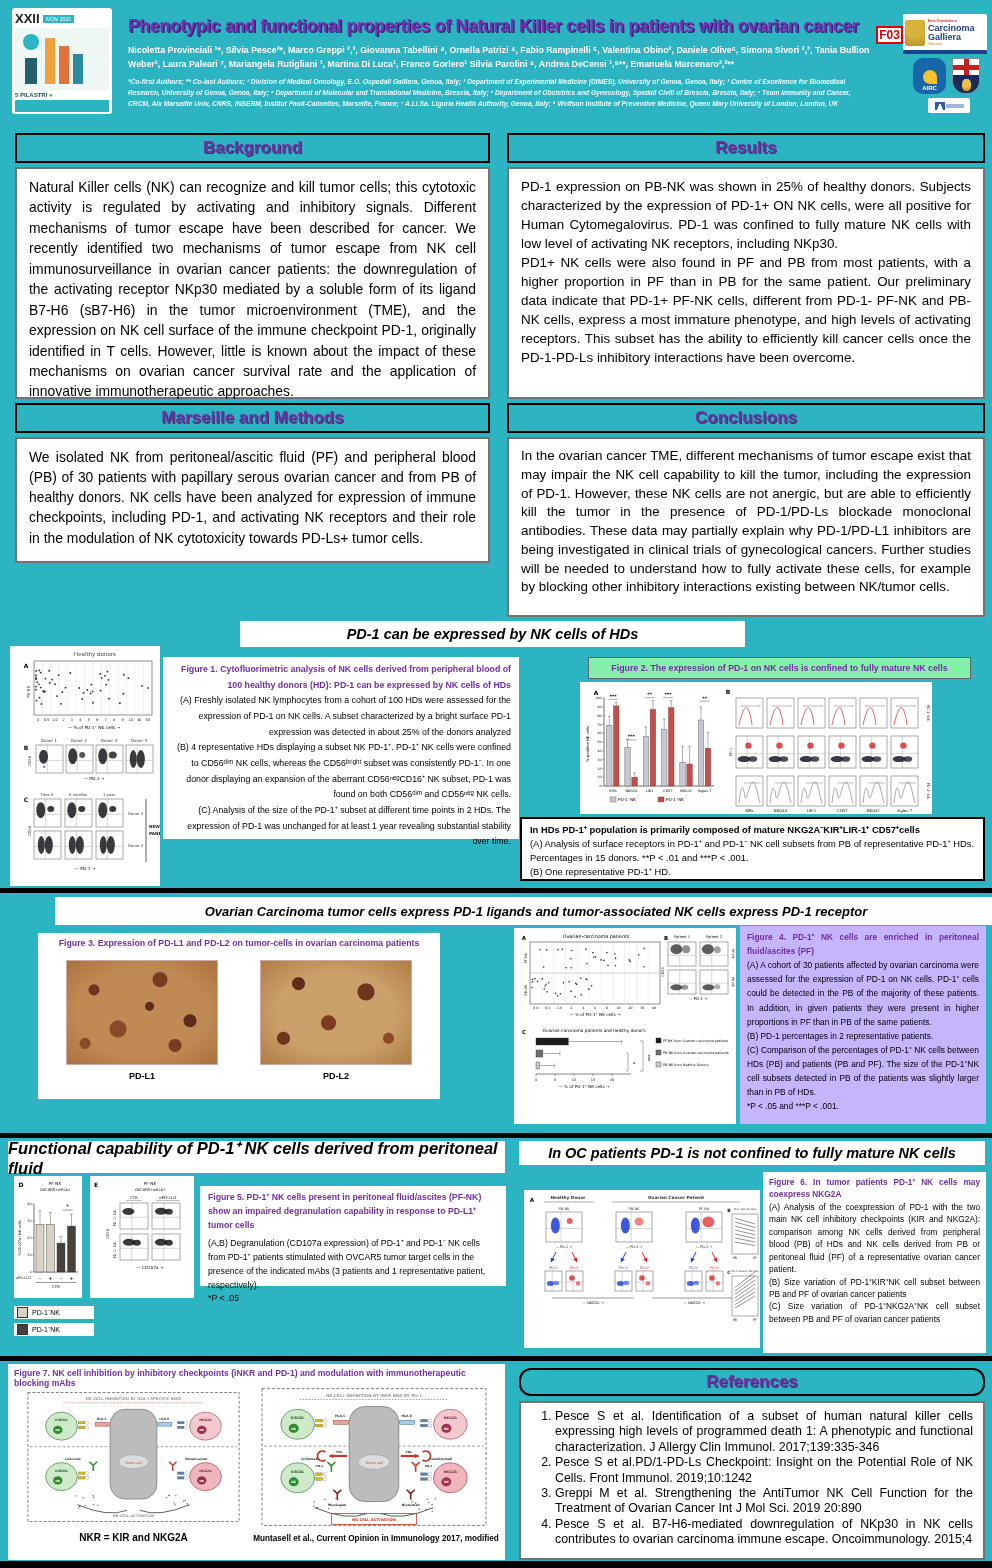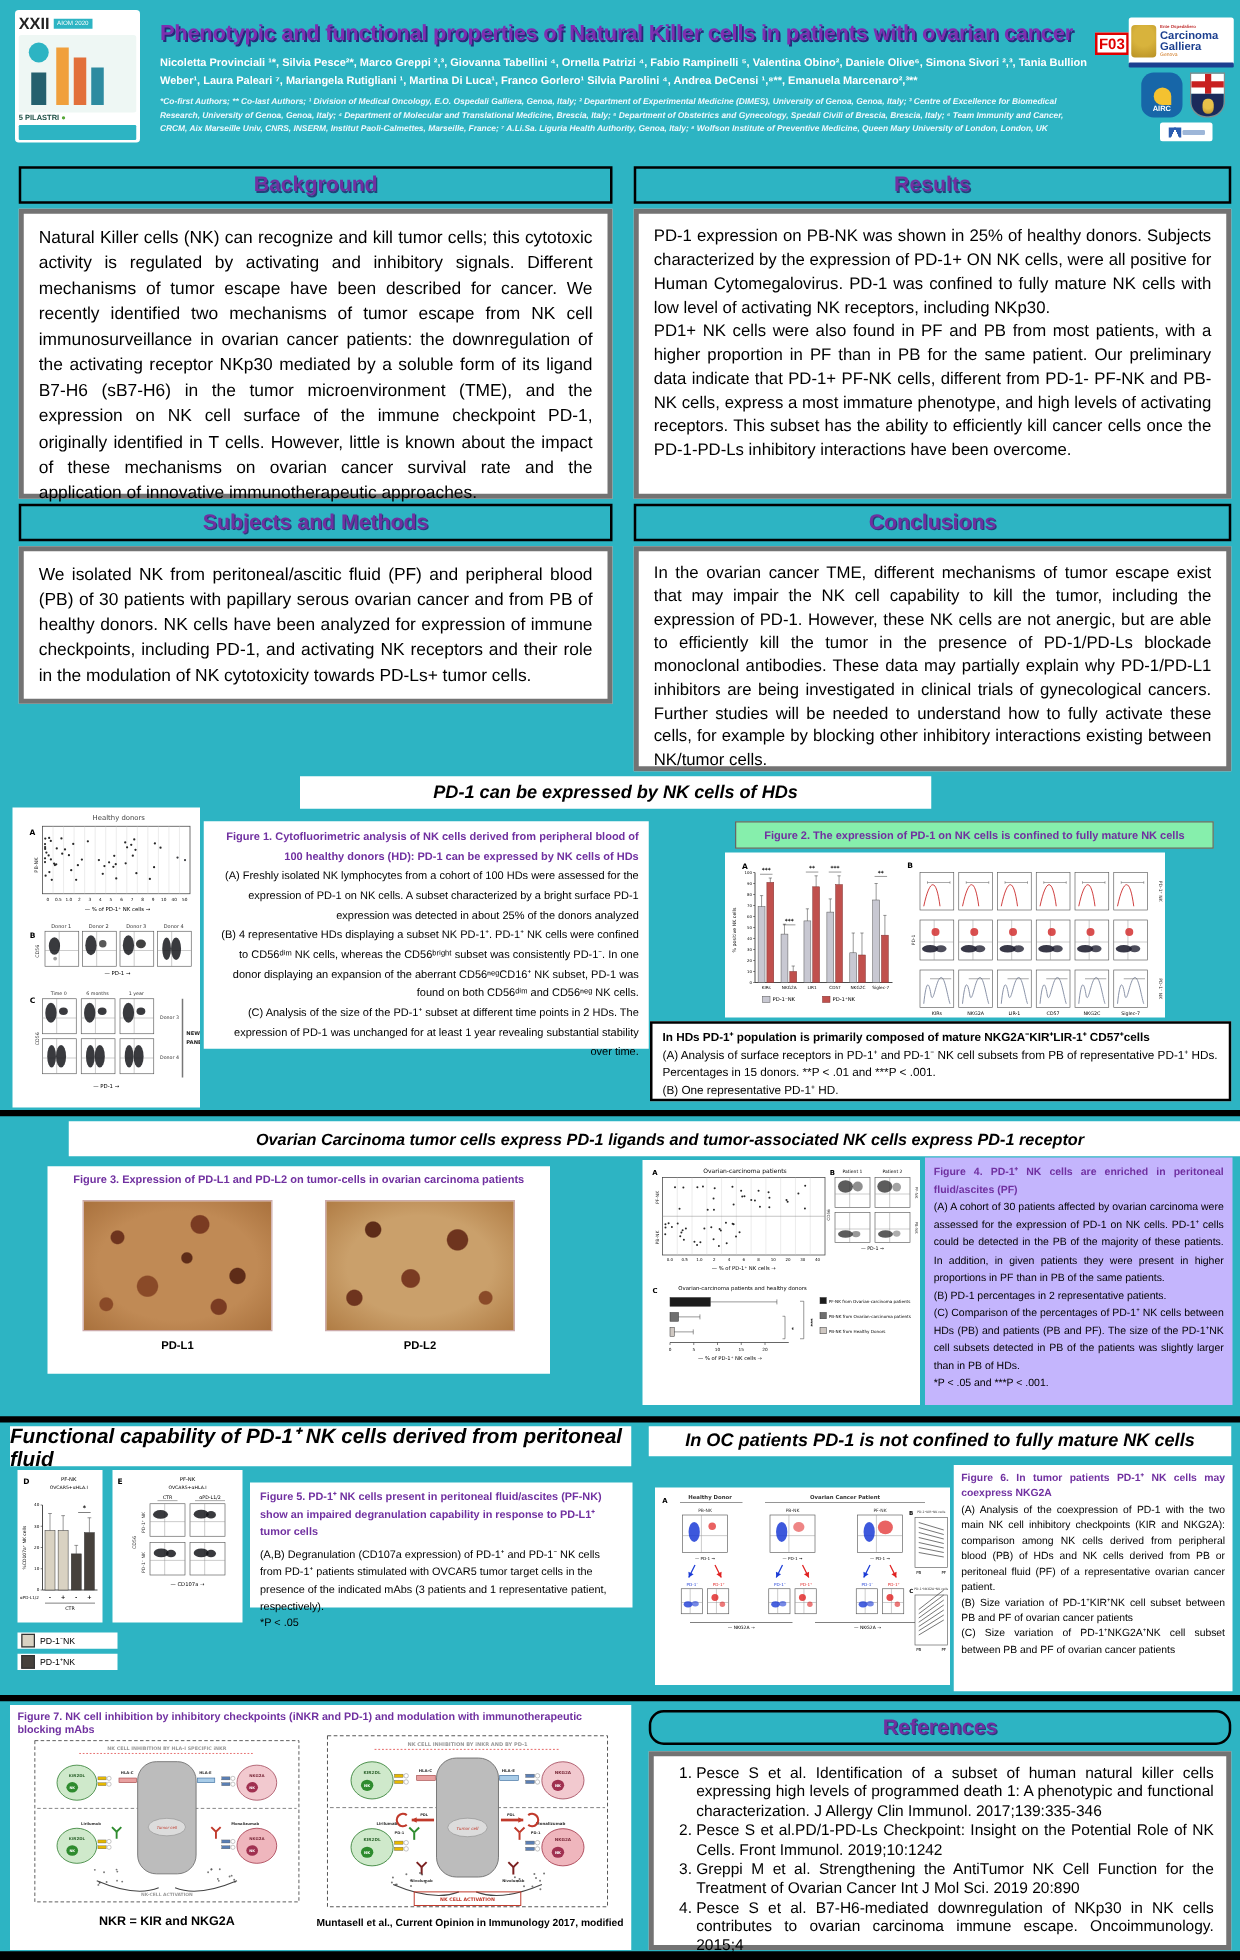--- a/index.html
+++ b/index.html
@@ -1,20 +1,20 @@
 <!DOCTYPE html>
 <html><head>
 <meta charset="utf-8">
 <style>
   html,body{margin:0;padding:0;background:#9aa0a6;}
   .poster{position:relative;width:992px;height:1568px;background:#2db4c3;font-family:"Liberation Sans",sans-serif;overflow:hidden;}
   .abs{position:absolute;box-sizing:border-box;}
   .sechdr{background:#2db4c3;border:2px solid #000;color:#7030a0;font-weight:bold;font-size:17px;
           text-shadow:1px 1px 0 rgba(30,15,90,.7);display:flex;align-items:center;justify-content:center;}
-  .whitebox{background:#fff;border:4px solid #737373;padding:8px 12px;color:#000;text-align:justify;}
+  .whitebox{background:#fff;border:2px solid #737373;padding:8px 12px;color:#000;text-align:justify;}
   .bandbar{background:#fff;color:#000;font-weight:bold;font-style:italic;display:flex;align-items:center;justify-content:center;}
   .figbox{background:#fff;}
   .captitle{color:#7030a0;font-weight:bold;}
   .sep{background:#000;}
   .ptitle{color:#7d2eb0;font-weight:bold;font-size:17.5px;letter-spacing:-0.2px;text-shadow:1.4px 1.4px 0 #272a7a;}
   .authors{color:#ffffff;font-size:8.8px;font-weight:bold;line-height:1.55;}
   .affil{color:#eefaff;font-size:6.7px;font-weight:600;font-style:italic;line-height:1.65;}
   .badge{background:#fff;border:2px solid #e00000;color:#e00000;font-weight:bold;font-size:12px;display:flex;align-items:center;justify-content:center;}
   .cap{font-size:8.8px;line-height:1.78;}
   .cap p{margin:0;text-align:right;}
@@ -91,21 +91,21 @@
   </div>
 
   <div class="abs" style="left:928px;top:98px;width:42px;height:15px;background:#fff;border-radius:2px;display:flex;align-items:center;justify-content:center;gap:1px;">
     <div style="width:10px;height:8px;background:linear-gradient(115deg,#2b5cb0 40%,rgba(0,0,0,0) 41%),linear-gradient(65deg,rgba(0,0,0,0) 59%,#2b5cb0 60%);"></div>
     <div style="width:18px;height:4px;background:#9db6d8;border-radius:1px;"></div>
   </div>
 
   <div class="abs sechdr" style="left:15px;top:133px;width:475px;height:30px;">Background</div>
   <div class="abs whitebox" style="left:15px;top:167px;width:475px;height:232px;font-size:13.9px;line-height:1.47;">Natural Killer cells (NK) can recognize and kill tumor cells; this cytotoxic activity is regulated by activating and inhibitory signals. Different mechanisms of tumor escape have been described for cancer. We recently identified two mechanisms of tumor escape from NK cell immunosurveillance in ovarian cancer patients: the downregulation of the activating receptor NKp30 mediated by a soluble form of its ligand B7-H6 (sB7-H6) in the tumor microenvironment (TME), and the expression on NK cell surface of the immune checkpoint PD-1, originally identified in T cells. However, little is known about the impact of these mechanisms on ovarian cancer survival rate and the application of innovative immunotherapeutic approaches.</div>
 
-  <div class="abs sechdr" style="left:15px;top:403px;width:475px;height:30px;">Subjects and Methods</div>
+  <div class="abs sechdr" style="left:15px;top:403px;width:475px;height:30px;">Marseille and Methods</div>
   <div class="abs whitebox" style="left:15px;top:437px;width:475px;height:126px;font-size:13.9px;line-height:1.45;">We isolated NK from peritoneal/ascitic fluid (PF) and peripheral blood (PB) of 30 patients with papillary serous ovarian cancer and from PB of healthy donors. NK cells have been analyzed for expression of immune checkpoints, including PD-1, and activating NK receptors and their role in the modulation of NK cytotoxicity towards PD-Ls+ tumor cells.</div>
 
   <div class="abs sechdr" style="left:507px;top:133px;width:478px;height:30px;">Results</div>
   <div class="abs whitebox" style="left:507px;top:167px;width:478px;height:232px;font-size:13.4px;line-height:1.42;">
     <p style="margin:0;">PD-1 expression on PB-NK was shown in 25% of healthy donors. Subjects characterized by the expression of PD-1+ ON NK cells, were all positive for Human Cytomegalovirus. PD-1 was confined to fully mature NK cells with low level of activating NK receptors, including NKp30.</p>
     <p style="margin:0;">PD1+ NK cells were also found in PF and PB from most patients, with a higher proportion in PF than in PB for the same patient. Our preliminary data indicate that PD-1+ PF-NK cells, different from PD-1- PF-NK and PB-NK cells, express a most immature phenotype, and high levels of activating receptors. This subset has the ability to efficiently kill cancer cells once the PD-1-PD-Ls inhibitory interactions have been overcome.</p>
   </div>
 
   <div class="abs sechdr" style="left:507px;top:403px;width:478px;height:30px;">Conclusions</div>
   <div class="abs whitebox" style="left:507px;top:437px;width:478px;height:180px;font-size:13.4px;line-height:1.4;">In the ovarian cancer TME, different mechanisms of tumor escape exist that may impair the NK cell capability to kill the tumor, including the expression of PD-1. However, these NK cells are not anergic, but are able to efficiently kill the tumor in the presence of PD-1/PD-Ls blockade monoclonal antibodies. These data may partially explain why PD-1/PD-L1 inhibitors are being investigated  in clinical trials of gynecological cancers. Further studies will be needed to understand how to fully activate these cells, for example by blocking other inhibitory interactions existing between NK/tumor cells.</div>

